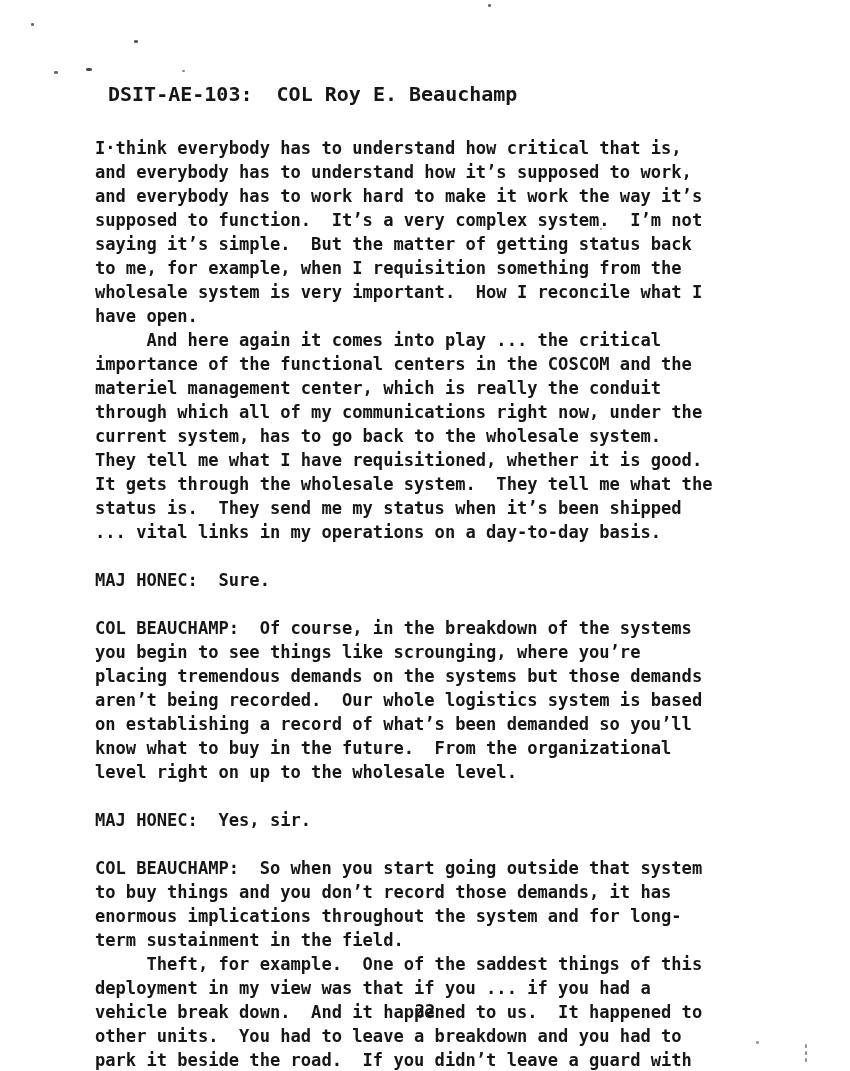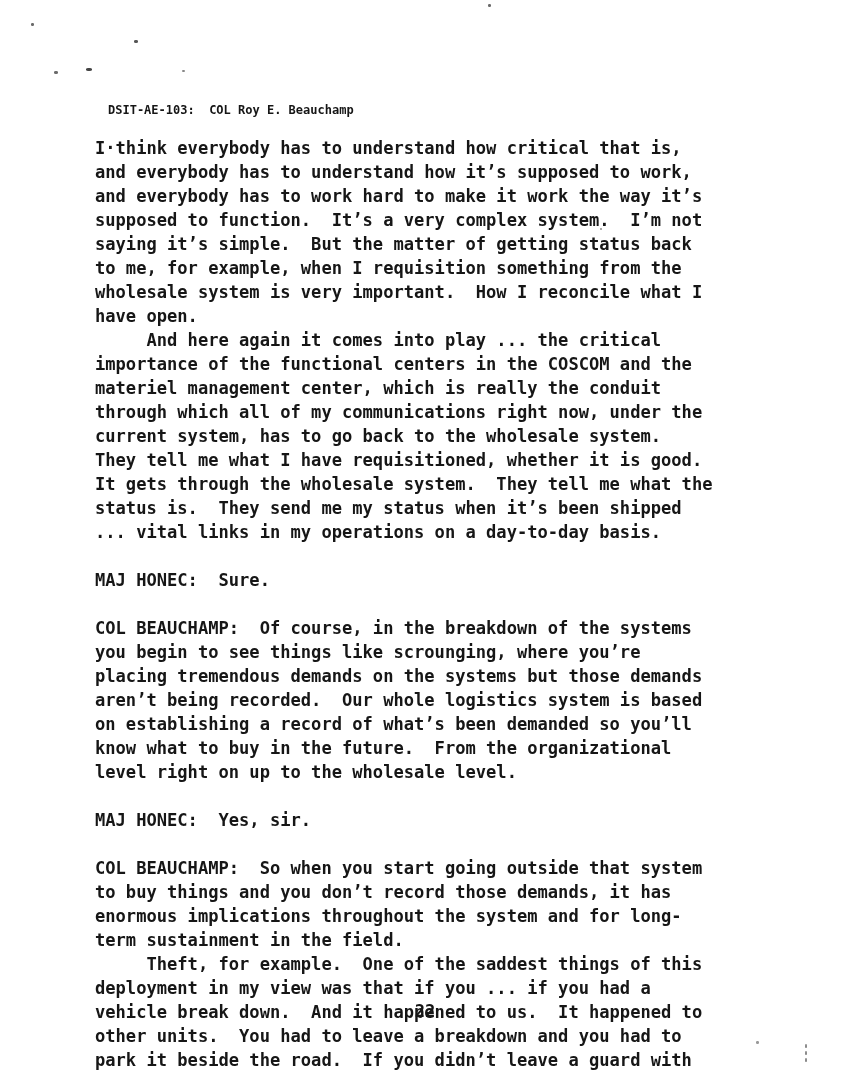--- a/index.html
+++ b/index.html
@@ -7,22 +7,22 @@
     position:relative;
     width:850px;height:1071px;
     background:#ffffff;
     font-family:"DejaVu Sans Mono","Liberation Mono",monospace;
     color:#161616;
     overflow:hidden;
     margin:0 auto;
   }
   .doc-header{
     position:absolute;
-    left:108px;top:103px;
-    font-size:12px;
+    left:108px;top:82px;
+    font-size:20px;
     font-weight:bold;
     white-space:pre;
     letter-spacing:0;
   }
   .doc-body{
     position:absolute;
     left:95px;top:136px;
     margin:0;
     font-family:inherit;
     font-size:17.1px;

